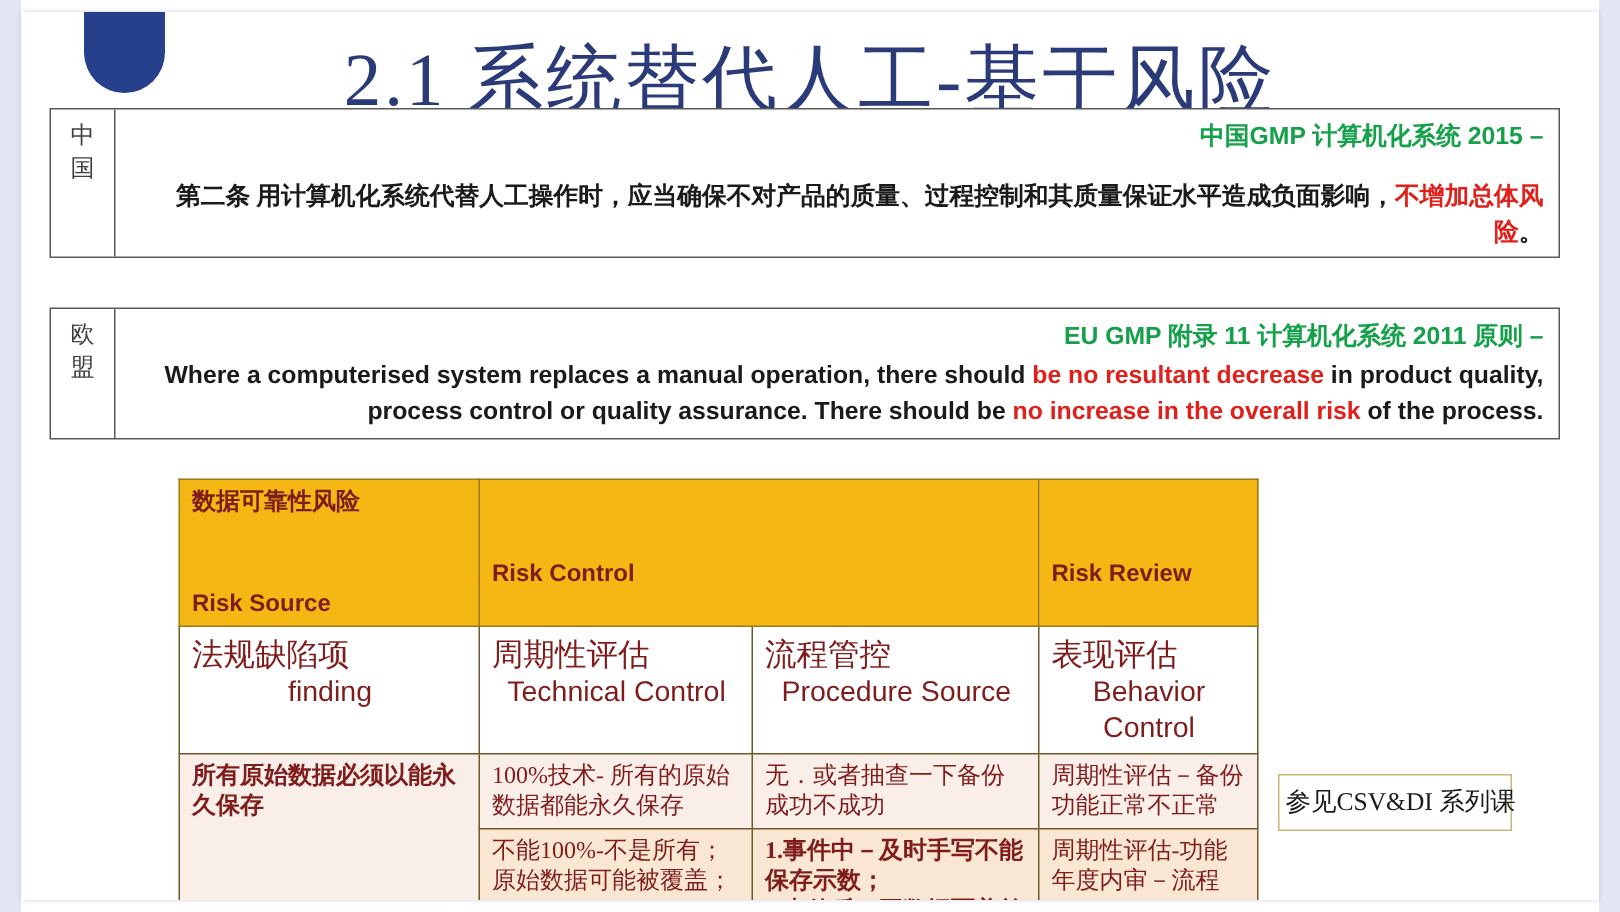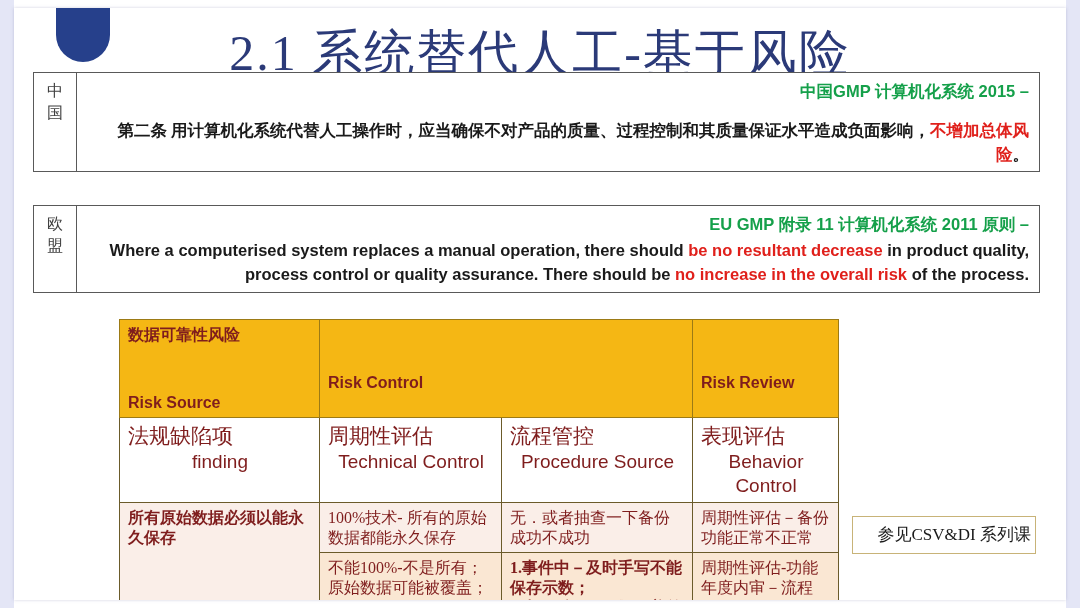--- a/index.html
+++ b/index.html
@@ -142,26 +142,26 @@
   .row-a { background: #faeee8; }
   .row-b { background: #fae7d3; }
   .cell-red { color: #e0201b; font-weight: bold; }
   .cell-green { color: #18a35a; font-weight: bold; }
 
   
   #callout {
     position: absolute;
     left: 838px;
     top: 508px;
-    width: 184px;
+    width: 156px;
     border: 1.4px solid #c8b378;
     background: #ffffff;
     box-sizing: border-box;
     padding: 6px 4px 7px 4px;
-    text-align: right;
+    text-align: left;
     font-family: "Liberation Serif", serif;
     font-size: 17px;
     line-height: 1.38;
     color: #1a1a1a;
   }
   #callout .line { display: block; white-space: nowrap; }
 </style>
 </head>
 <body>
 

